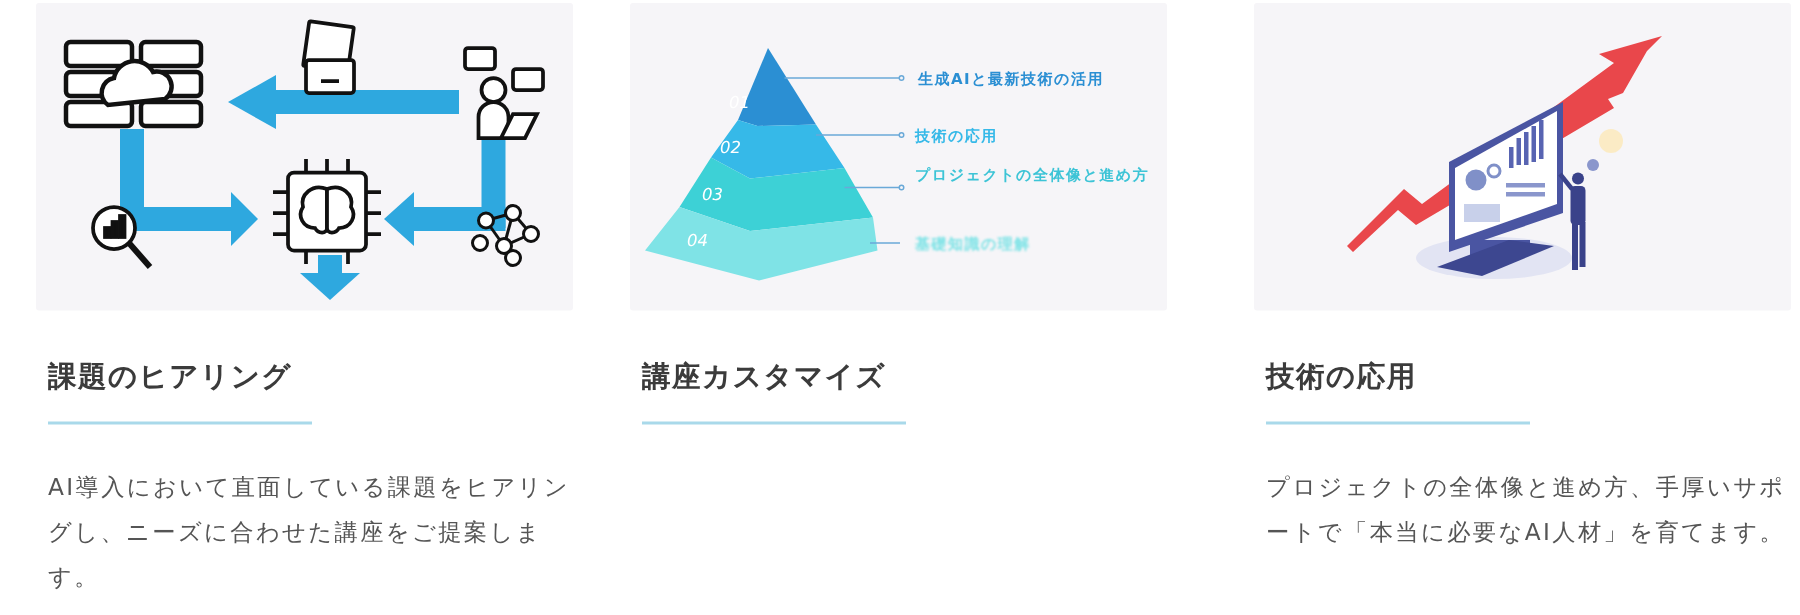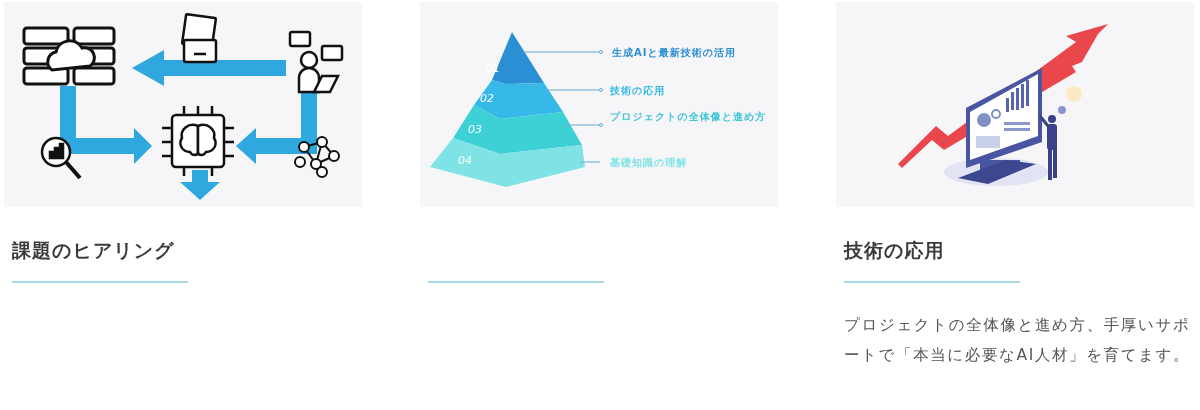--- a/index.html
+++ b/index.html
@@ -11,21 +11,21 @@
   .card-title { position:absolute; top:238px; left:8px; font-size:19px; font-weight:bold;
                 color:#3b3b3b; letter-spacing:1px; white-space:nowrap; }
   .card-divider { position:absolute; top:281px; left:8px; width:176px; height:2px; background:#a9d9ea; }
   .card-body { position:absolute; top:310px; left:8px; width:352px; font-size:15.5px;
                line-height:30px; color:#555; letter-spacing:1.6px; }
   .p-label { position:absolute; font-size:10px; font-weight:bold; letter-spacing:1px; white-space:nowrap; }
 </style>
 </head>
 <body>
 
-<div class="card" style="left:4px;">
+<div class="card" style="left:24px;">
   <div class="card-img">
     <svg width="358" height="205" viewBox="0 0 358 205" xmlns="http://www.w3.org/2000/svg">
 
       <g fill="#2ea8df">
         <rect x="160" y="58" width="122" height="16"></rect>
         <polygon points="160,48 128,66 160,84"></polygon>
       </g>
       <g fill="#2ea8df">
         <rect x="56" y="84" width="16" height="66"></rect>
         <rect x="56" y="136" width="80" height="16"></rect>
@@ -101,20 +101,21 @@
           <circle cx="318" cy="140" r="5"></circle>
           <circle cx="330" cy="154" r="5"></circle>
         <circle cx="312" cy="162" r="5"></circle>
           <circle cx="318" cy="170" r="5"></circle>
           <circle cx="296" cy="160" r="5"></circle>
       </g>
     </svg>
   </div>
   <div class="card-title">課題のヒアリング</div>
   <div class="card-divider"></div>
+  <div class="card-body">AI導入において直面している課題をヒアリングし、ニーズに合わせた講座をご提案します。</div>
 </div>
 
 <div class="card" style="left:420px;">
   <div class="card-img">
     <svg width="358" height="205" viewBox="0 0 358 205" xmlns="http://www.w3.org/2000/svg" style="position:absolute;left:0;top:0;">
       <g>
         <polygon points="92,30 124,81 85,82 72,78" fill="#2b8fd3"></polygon>
         <polygon points="72,78 85,82 124,81 143,110 80,117 54,103" fill="#36b9e8"></polygon>
         <polygon points="54,103 80,117 143,110 162,143 80,152 33,136" fill="#3dd1d6"></polygon>
         <polygon points="33,136 80,152 162,143 165,165 86,185 10,165" fill="#7fe3e6"></polygon>
@@ -133,20 +134,21 @@
         <text x="60" y="100">02</text>
         <text x="48" y="131">03</text>
         <text x="38" y="162">04</text>
       </g>
     </svg>
     <div class="p-label" style="left:192px;top:44px;color:#2b8fd3;">生成AIと最新技術の活用</div>
     <div class="p-label" style="left:190px;top:82px;color:#36b9e8;font-family:Liberation Mono, monospace;">技術の応用</div>
     <div class="p-label" style="left:190px;top:108px;color:#3dc4d6;">プロジェクトの全体像と進め方</div>
     <div class="p-label" style="left:190px;top:154px;color:#7fe3e6;filter:blur(0.6px);">基礎知識の理解</div>
   </div>
+  <div class="card-title">講座カスタマイズ</div>
   <div class="card-divider"></div>
 </div>
 
 <div class="card" style="left:836px;">
   <div class="card-img">
     <svg width="358" height="205" viewBox="0 0 358 205" xmlns="http://www.w3.org/2000/svg">
       <g fill="#e9474b">
         <polygon points="66,166 96,138 108,148 240,70 236,64 246,60 262,32 272,22 230,34 240,40 112,134 100,124 62,162"></polygon>
       </g>
       <ellipse cx="160" cy="170" rx="52" ry="14" fill="#e2e4f3"></ellipse>

